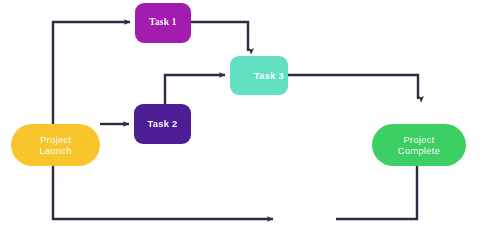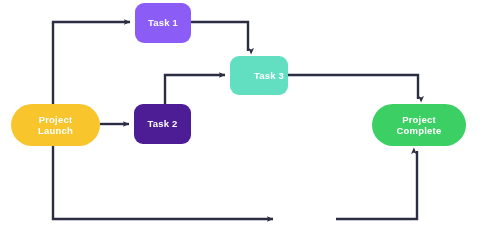--- a/index.html
+++ b/index.html
@@ -42,21 +42,22 @@
     white-space: pre-line;
   }
   .task {
     border-radius: 9px;
     font-size: 9.5px;
     font-weight: bold;
   }
   .terminal {
     border-radius: 999px;
     font-size: 9.5px;
-    font-weight: bold;
+    font-weight: normal;
+    margin-top: 20px;
   }
 </style>
 </head>
 <body>
 
 <div id="canvas" style="width: 493px; height: 249px; background: rgb(255, 255, 255);">
 
   <svg id="edges" viewBox="0 0 493 249" width="493" height="249" xmlns="http://www.w3.org/2000/svg">
     <defs>
       <marker id="arrow-right" markerWidth="7" markerHeight="7" refX="6.2" refY="3.1" orient="auto" markerUnits="userSpaceOnUse">
@@ -78,21 +79,21 @@
         <path d="M 288 75 L 418 75 L 418 99" stroke="#2B2D42" marker-end="url(#arrow-down)"></path>
         <path d="M 336 219 L 417 219 L 417 151" stroke="#2B2D42" marker-end="url(#arrow-up)"></path>
       </g>
   </svg>
 
   <div class="node terminal" style="left: 11px; top: 104px; width: 89px; height: 42px; background: rgb(249, 197, 45); color: rgb(255, 255, 255);">
     <span class="node-label">Project
 Launch</span>
   </div>
 
-  <div class="node task" style="left: 135px; top: 3px; width: 56px; height: 40px; background: #8b5cf6; color: rgb(255, 255, 255);">
+  <div class="node task" style="left: 135px; top: 3px; width: 56px; height: 40px; background: #a21caf; color: rgb(255, 255, 255); font-family: Liberation Serif, serif;">
     <span class="node-label">Task 1</span>
   </div>
 
   <div class="node task" style="left: 134px; top: 104px; width: 57px; height: 40px; background: #4c1d95; color: rgb(255, 255, 255);">
     <span class="node-label">Task 2</span>
   </div>
 
   <div class="node task" style="left: 230px; top: 56px; width: 58px; height: 39px; background: rgb(98, 223, 192); color: rgb(255, 255, 255); padding-left: 20px;">
     <span class="node-label">Task 3</span>
   </div>

